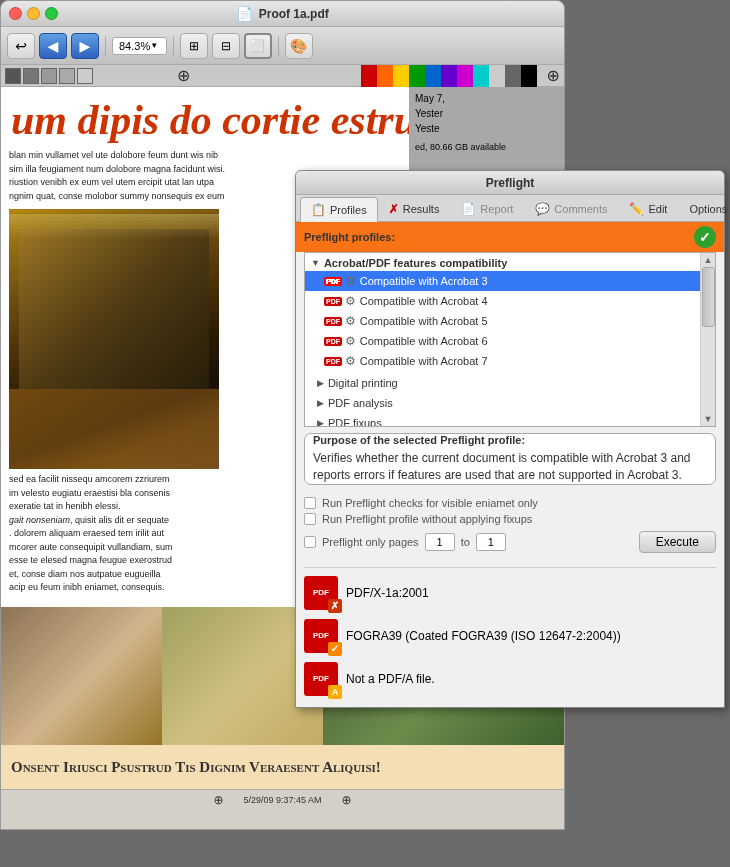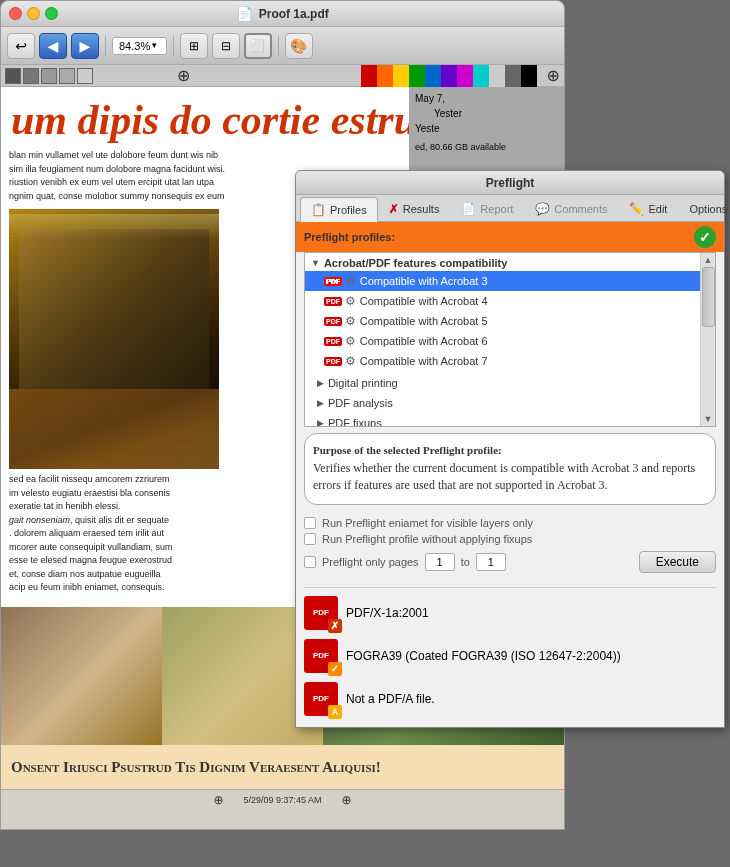--- a/index.html
+++ b/index.html
@@ -372,23 +372,22 @@
       padding: 2px 12px;
       font-size: 11px;
       color: #333;
       cursor: pointer;
     }
 
     .purpose-box {
       margin: 6px 8px;
       background: white;
       border: 1px solid #aaa;
-      border-radius: 13px;
-      padding: 10px 8px;
-      font-family: Liberation Serif, serif;
+      border-radius: 7px;
+      padding: 0 8px;
     }
 
     .purpose-title {
       font-size: 11px;
       font-weight: bold;
       color: #333;
       margin-bottom: 4px;
     }
 
     .purpose-text {
@@ -606,21 +605,21 @@
     <div class="pdf-statusbar">
       <span style="font-size:12px;">⊕</span>
       <span>5/29/09 9:37:45 AM</span>
       <span style="font-size:12px;">⊕</span>
     </div>
 
     <div style="position:absolute;top:0;right:0;width:155px;height:200px;background:#a8a8a8;padding:6px;font-size:10px;">
       <div style="margin-bottom:4px;">
         <span>May 7,</span>
       </div>
-      <div style="margin-bottom:4px;margin-left:19px;">
+      <div style="margin-bottom:4px;">
         <span>Yester</span>
       </div>
       <div style="margin-bottom:4px;">
         <span>Yeste</span>
       </div>
       <div style="margin-top:8px;font-size:9px;">ed, 80.66 GB available</div>
     </div>
   </div>
 </div>
 
@@ -736,21 +735,21 @@
   </div>
 
   <div class="purpose-box">
     <div class="purpose-title">Purpose of the selected Preflight profile:</div>
     <div class="purpose-text">Verifies whether the current document is compatible with Acrobat 3 and reports errors if features are used that are not supported in Acrobat 3.</div>
   </div>
 
   <div class="options-area">
     <div class="checkbox-row">
       <div class="cb"></div>
-      <span>Run Preflight eniamet for visible layers only</span>
+      <span>Run Preflight checks for visible eniamet only</span>
     </div>
     <div class="checkbox-row">
       <div class="cb"></div>
       <span>Run Preflight profile without applying fixups</span>
     </div>
     <div class="pages-row">
       <div class="cb"></div>
       <span>Preflight only pages</span>
       <input class="pages-input" type="text" value="1" style="">
       <span>to</span>

